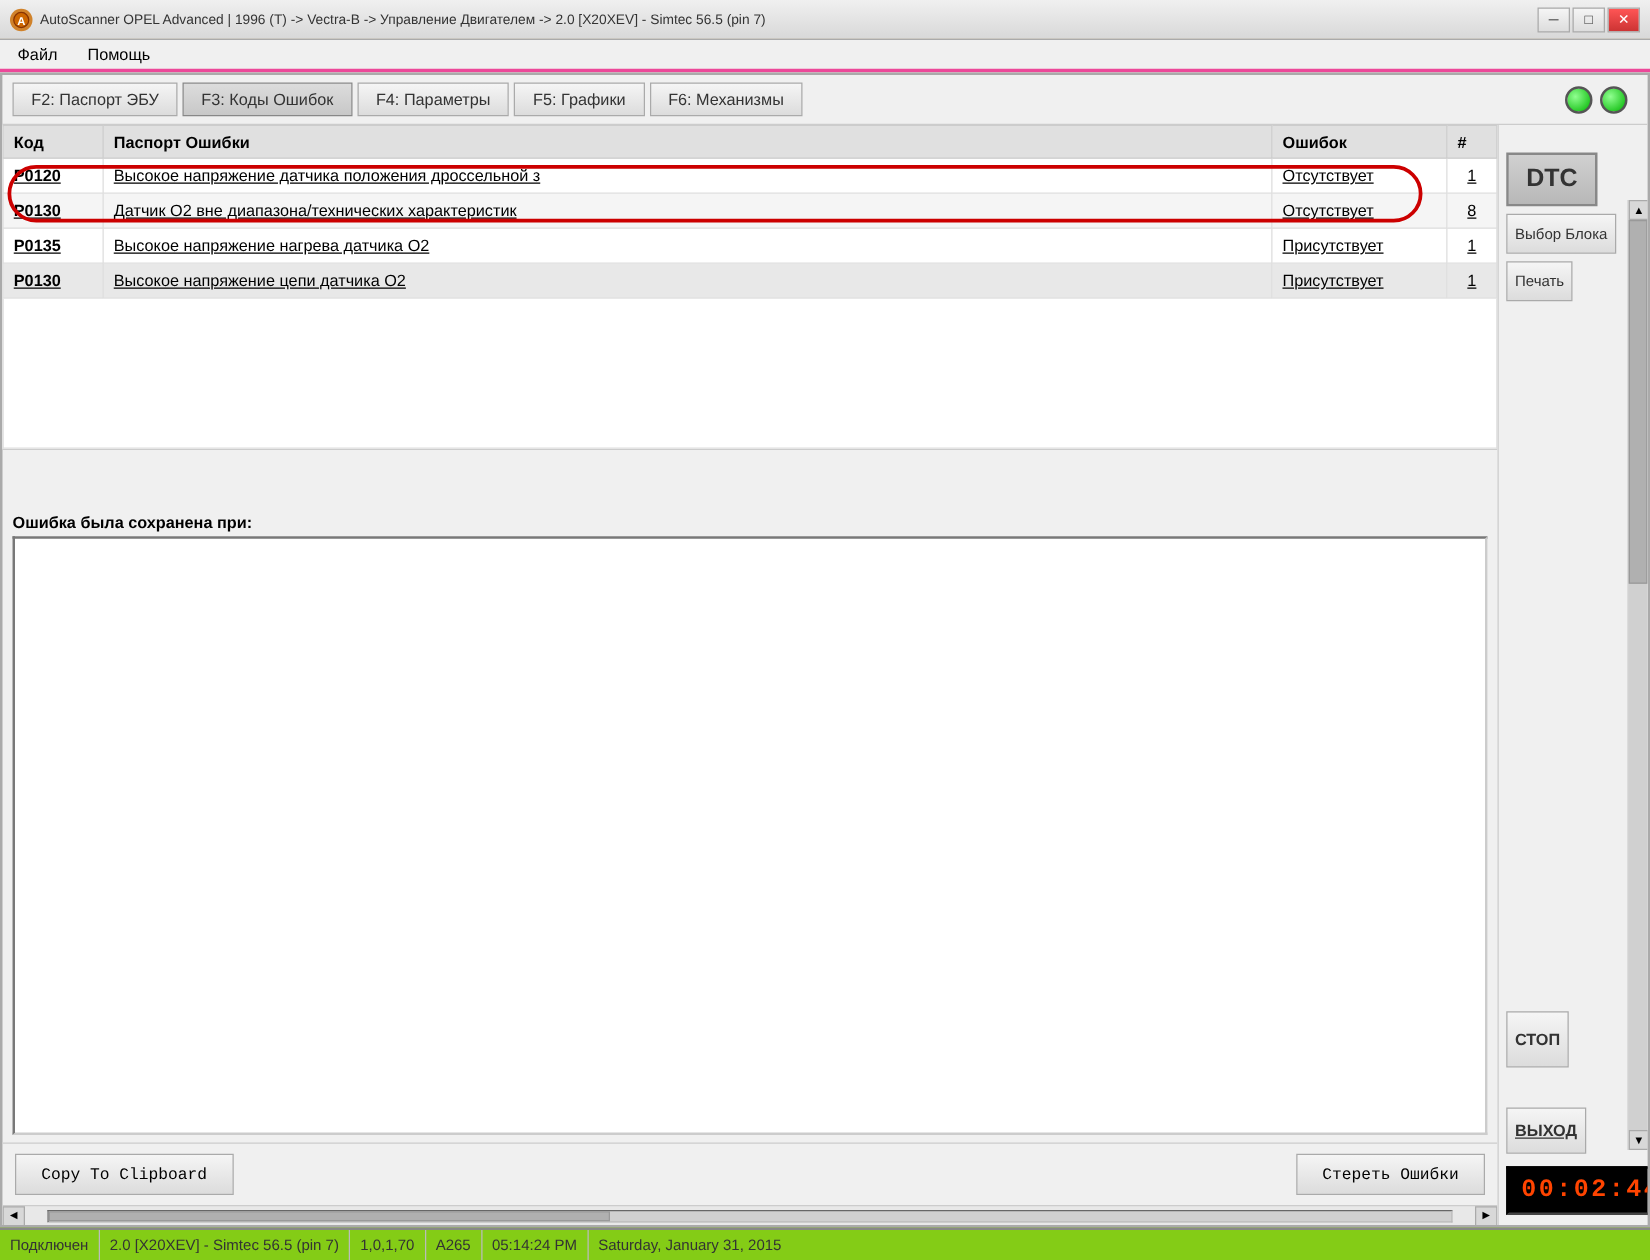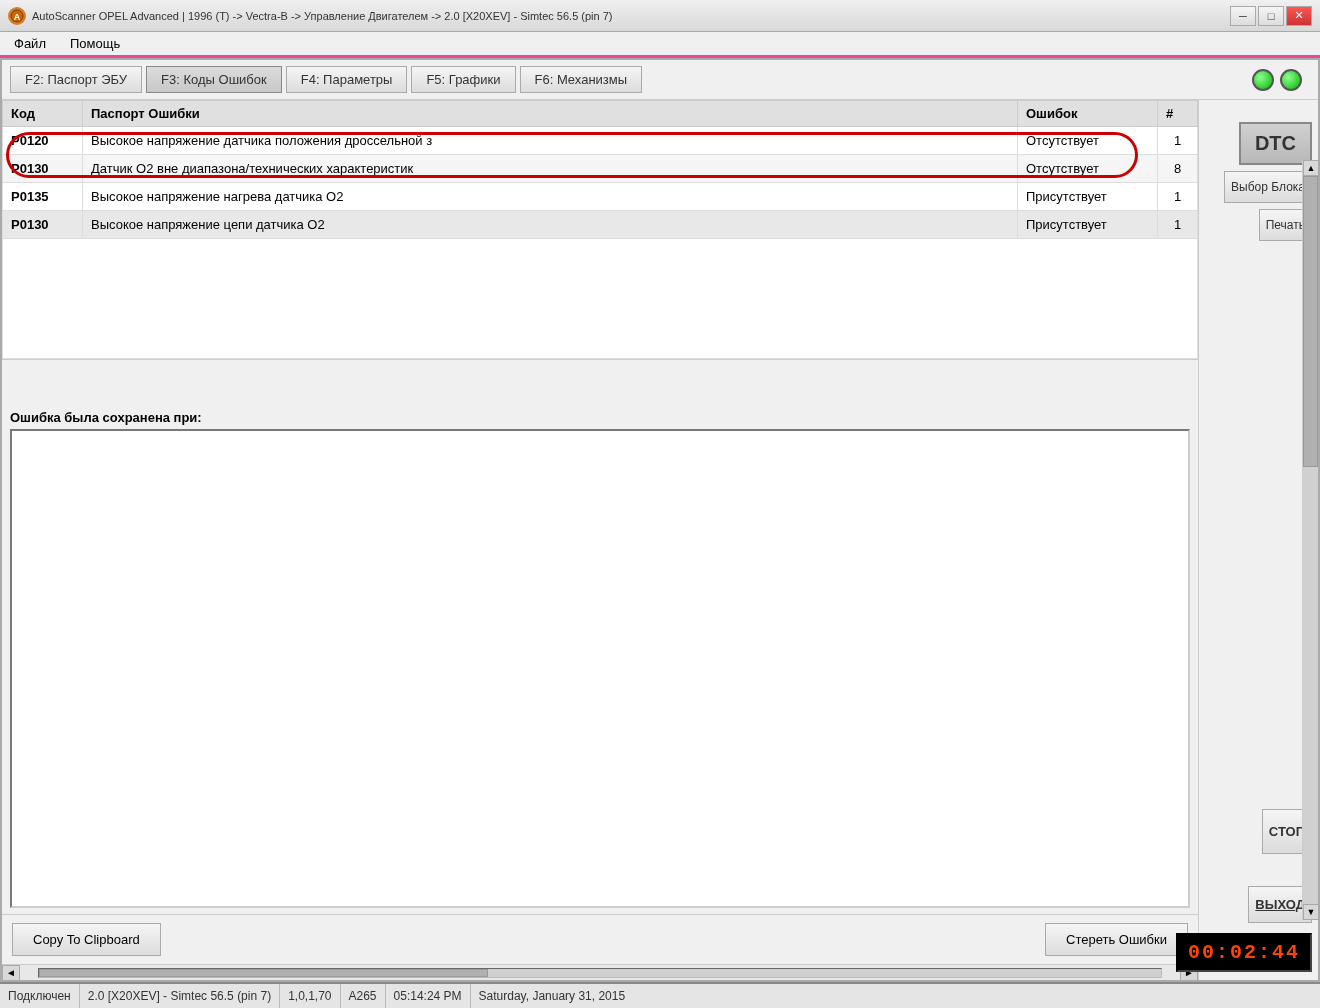--- a/index.html
+++ b/index.html
@@ -152,20 +152,21 @@
       border: 1px solid #ccc;
       padding: 5px 8px;
       text-align: left;
       font-weight: bold;
       font-size: 13px;
     }
     .error-table td {
       border: 1px solid #ddd;
       padding: 6px 8px;
       font-size: 13px;
+      text-decoration: underline;
     }
     .error-table tr:nth-child(even) td { background: #f5f5f5; }
     .error-table tr:nth-child(odd) td { background: white; }
     .error-table tr.highlighted td { background: #e8e8e8; }
 
     .col-code { width: 80px; font-weight: bold; }
     .col-desc { width: auto; }
     .col-status { width: 140px; }
     .col-num { width: 40px; text-align: center; }
     .oval-highlight {
@@ -178,21 +179,21 @@
       border-radius: 24px;
       pointer-events: none;
       z-index: 10;
     }
 
     
     .sidebar {
       width: 120px;
       display: flex;
       flex-direction: column;
-      align-items: flex-end;
+      align-items: flex-start;
       padding: 8px 6px;
       gap: 6px;
       background: #f0f0f0;
       border-left: 1px solid #ccc;
     }
     .sidebar-top {
       display: flex;
       justify-content: center;
       gap: 6px;
       margin-bottom: 4px;
@@ -291,21 +292,21 @@
       background: #f0f0f0;
       border-top: 1px solid #ccc;
       gap: 10px;
     }
     .bottom-btn {
       padding: 8px 20px;
       background: linear-gradient(to bottom, #f5f5f5, #dcdcdc);
       border: 1px solid #aaa;
       cursor: pointer;
       font-size: 13px;
-      font-family: Liberation Sans, sans-serif;
+      font-family: Liberation Mono, monospace;
     }
     .bottom-spacer { flex: 1; }
 
     
     .scroll-area {
       height: 16px;
       background: #e8e8e8;
       border-top: 1px solid #ccc;
       display: flex;
       align-items: center;
@@ -335,21 +336,21 @@
       display: flex;
       align-items: center;
       justify-content: center;
       cursor: pointer;
       font-size: 10px;
     }
 
     
     .status-bar {
       height: 26px;
-      background: #e5e5e5;
+      background: #84cc16;
       border-top: 2px solid #888;
       display: flex;
       align-items: center;
       font-size: 12px;
       color: #333;
     }
     .status-segment {
       padding: 0 8px;
       border-right: 1px solid #bbb;
       height: 100%;

